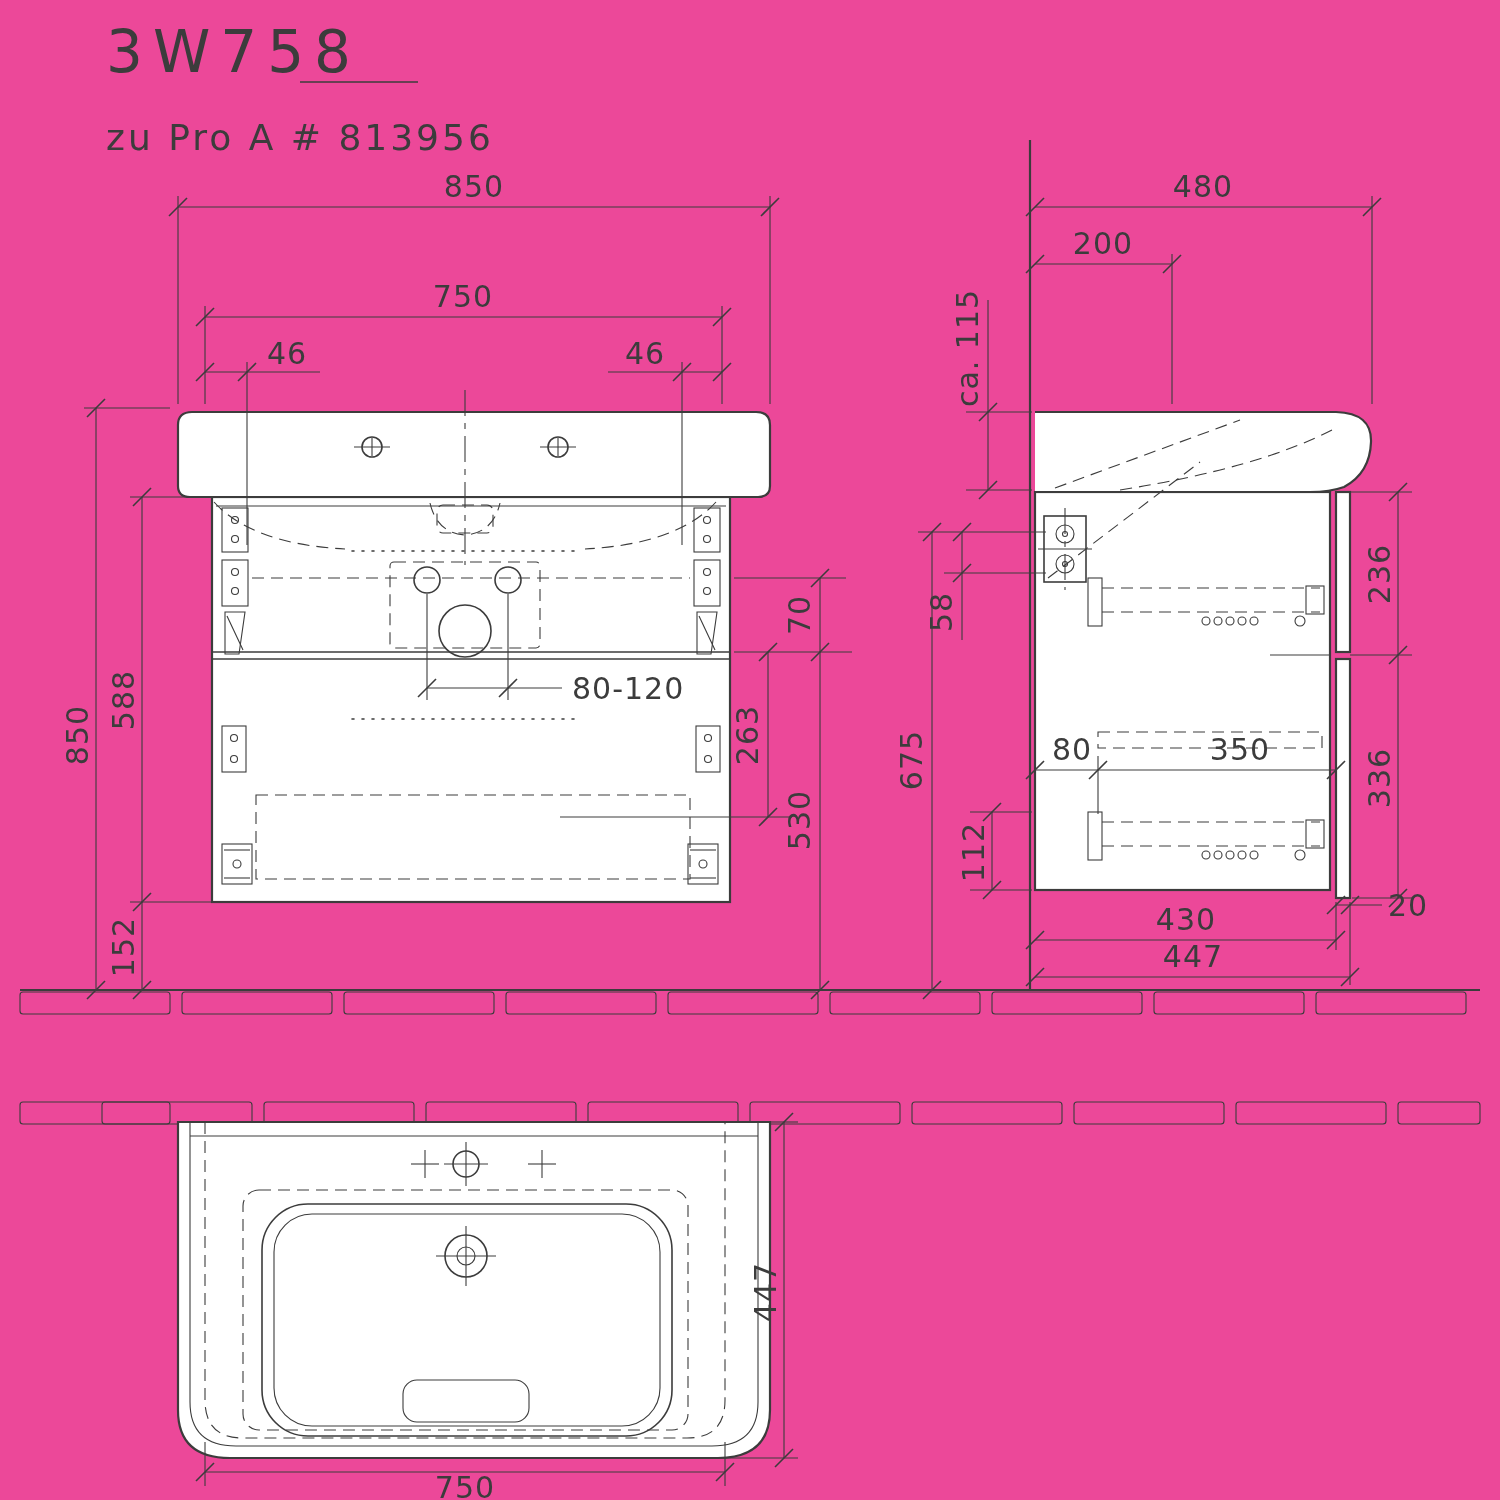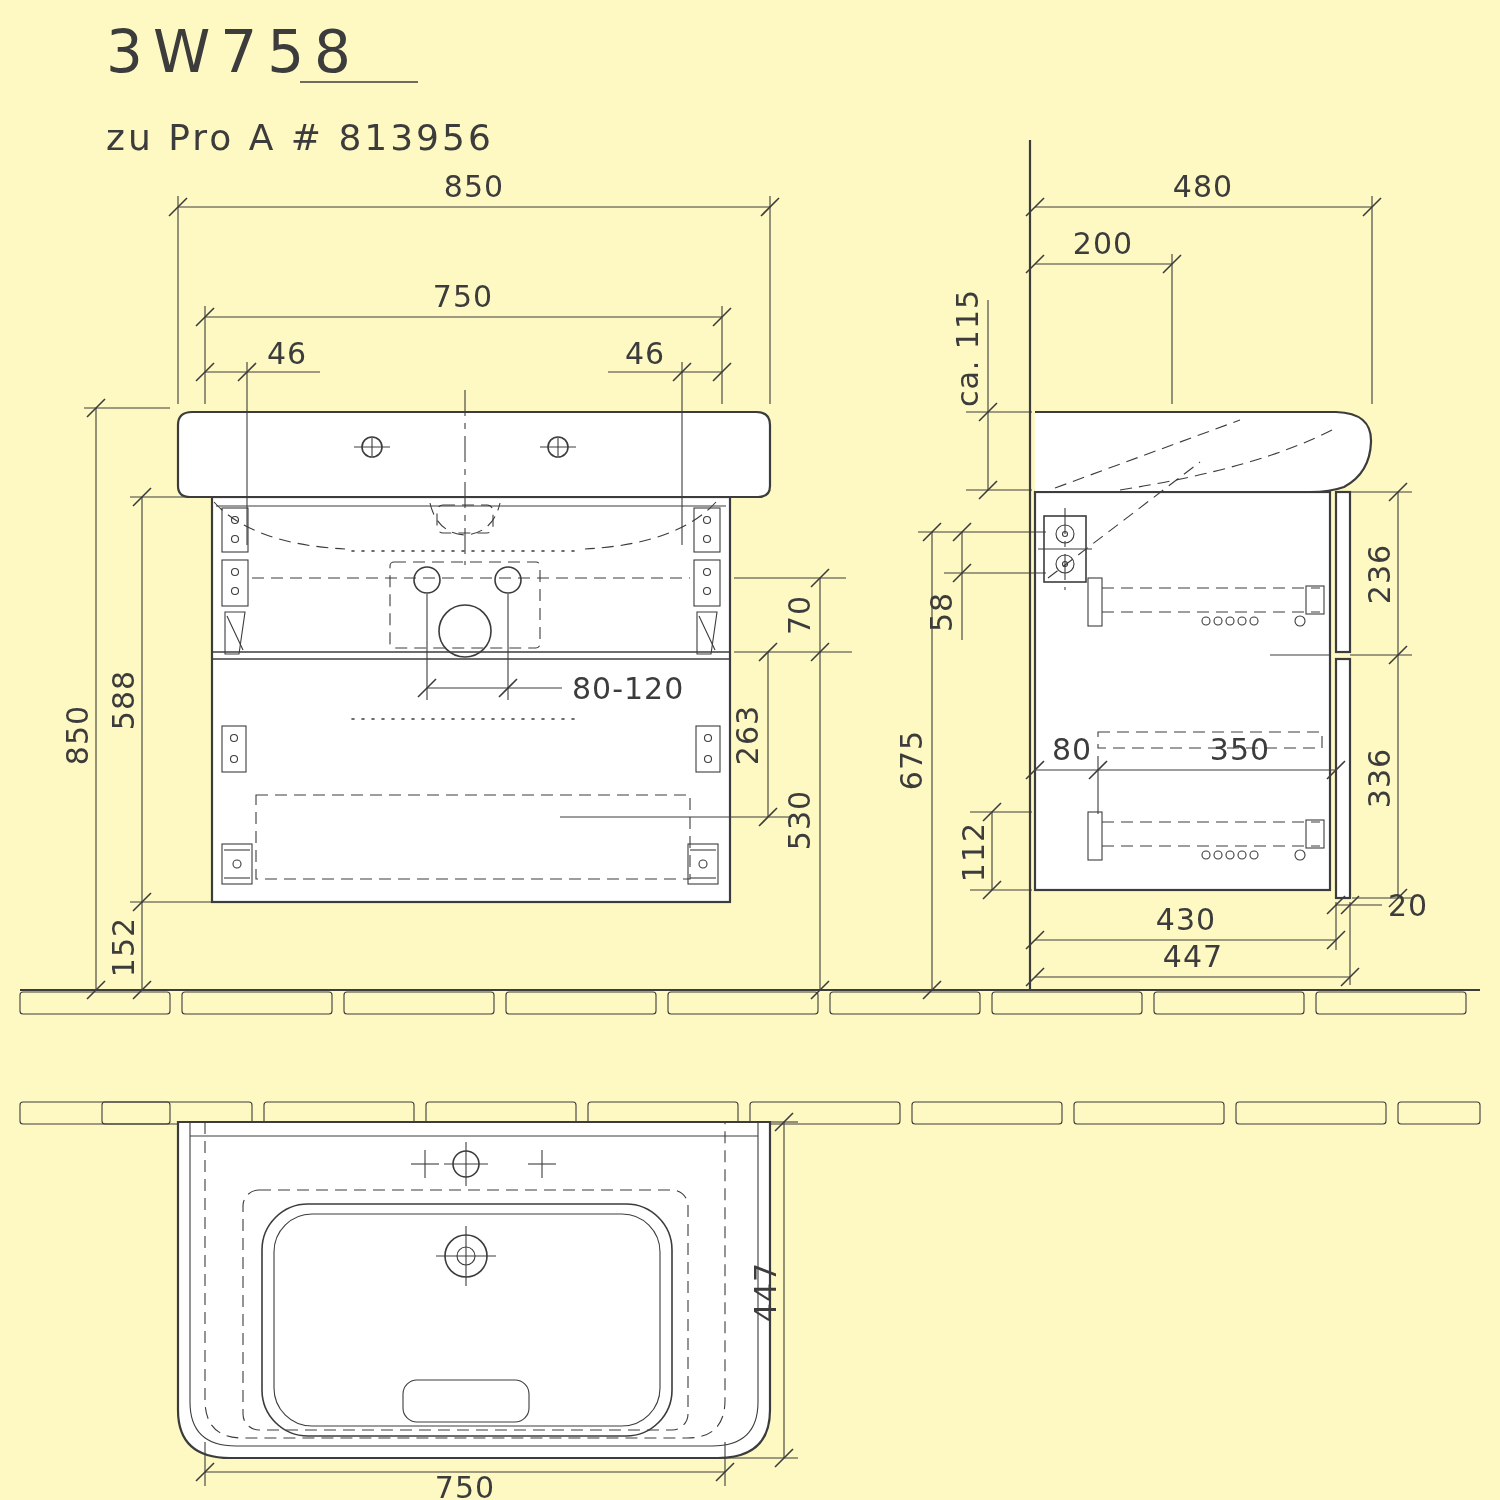--- a/index.html
+++ b/index.html
@@ -1,16 +1,16 @@
 <!DOCTYPE html>
 <html><head>
 <meta charset="utf-8">
 <style>
   html,body { margin:0; padding:0; background:#fff; }
-  .stage { position:relative; width:1500px; height:1500px; background:#fef9c3; overflow:hidden;
+  .stage { position:relative; width:1500px; height:1500px; background:#ec4899; overflow:hidden;
            font-family:"DejaVu Sans", sans-serif; }
   svg line, svg path, svg rect, svg circle, svg use { stroke:#3c3c3c; fill:none; }
   svg text { fill:#3c3c3c; stroke:none; font-family:"DejaVu Sans", sans-serif; }
   .o2  { stroke-width:2.2; }          
   .o15 { stroke-width:1.6; }          
   .t   { stroke-width:1.1; }          
   .d   { stroke-dasharray:12 7; }     
   .dt  { stroke-dasharray:2 8; stroke-linecap:round; stroke-width:1.6; }
   .cl  { stroke-dasharray:26 7 6 7; } 
   .wf  { fill:#ffffff; }

